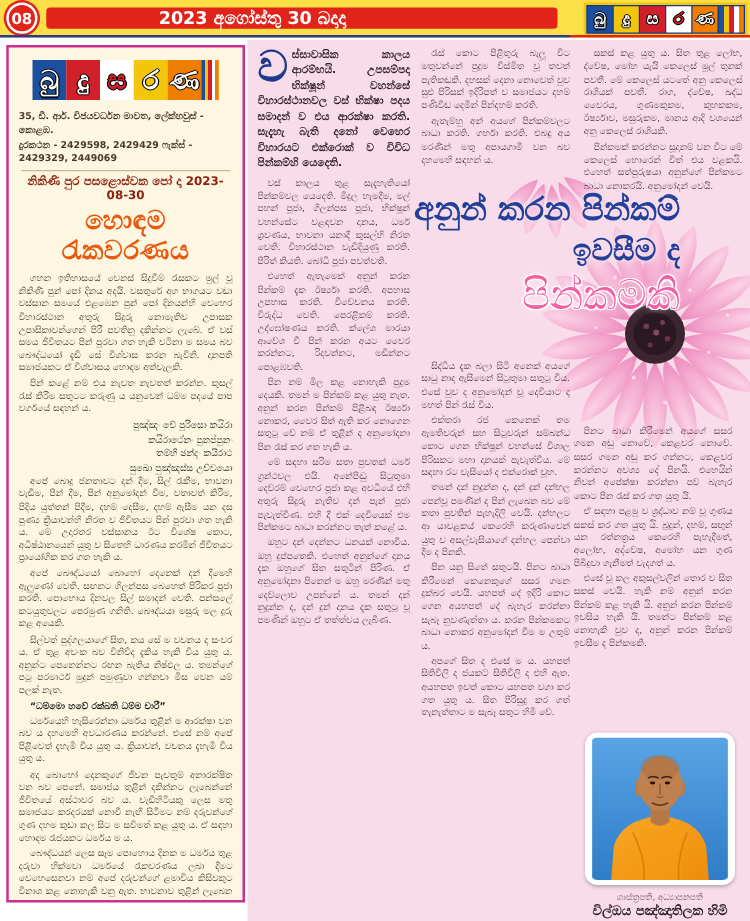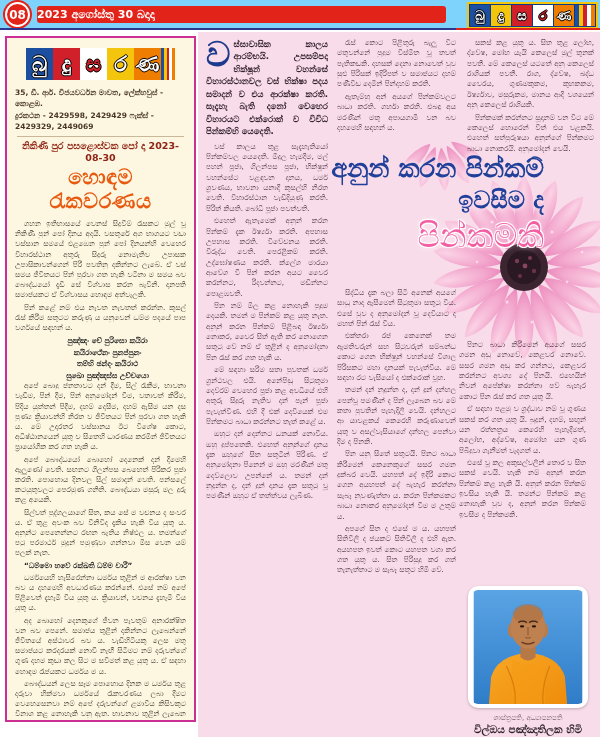--- a/index.html
+++ b/index.html
@@ -5,33 +5,33 @@
   *{margin:0;padding:0;box-sizing:border-box}
   html,body{width:600px;height:737px}
   body{
     position:relative;
     font-family:"DejaVu Sans","Liberation Sans",sans-serif;
     background:#ffffff;
     overflow:hidden;
   }
 
   
-  .header{position:absolute;left:0;top:0;width:600px;height:30px;background:#7dd3fc}
+  .header{position:absolute;left:0;top:0;width:600px;height:30px;background:#fde047}
   .page-circle{
     position:absolute;left:5px;top:2px;width:25px;height:25px;
     background:#e2231a;border:2px solid #fff;border-radius:50%;
     box-shadow:0 0 0 2px #e2231a;
     color:#fff;font-weight:bold;font-size:12px;
     display:flex;align-items:center;justify-content:center;
   }
   .date-bar{
     position:absolute;left:37px;top:6px;width:409px;height:17px;
     background:#e2231a;border-radius:3px;
-    color:#fff;font-size:11px;font-weight:bold;
-    display:flex;align-items:center;
+    color:#fff;font-size:14px;font-weight:bold;
+    display:flex;align-items:center;padding-left:90px;
   }
   .underline-left{position:absolute;left:0;top:28px;width:456px;height:2px;background:#2b3990}
   .underline-right{position:absolute;left:456px;top:28px;width:144px;height:2px;background:#e2231a}
 
   
   .brand-row{display:flex;gap:1px;background:#0b3a86;padding:1px}
   .tile{display:flex;align-items:center;justify-content:center;font-weight:bold;color:#fff;
         text-shadow:-1px 0 #000,1px 0 #000,0 -1px #000,0 1px #000;}
   .t-blue{background:#1d4fa0}.t-red{background:#d2202a}
   .t-white{background:#ffffff;color:#d2202a}
@@ -48,21 +48,21 @@
     padding:6px 8px;overflow:hidden;
   }
   .masthead-logo{display:flex;justify-content:center;margin:4px 0 7px}
   .masthead-logo .tile{width:27px;height:32px;font-size:21px}
   .masthead-logo .t-flag{width:14px;height:32px}
   .mast-line{font-size:7.5px;font-weight:bold;color:#4a3929;line-height:1.5}
   .mast-divider{border-top:1px solid #c9b79a;margin:4px 2px 3px}
   .poya-line{font-size:9.5px;font-weight:bold;color:#8e2313;text-align:center;margin:2px 0 1px}
   .left-title{font-size:21px;font-weight:bold;color:#e85a10;text-align:center;margin:2px 0 6px;letter-spacing:0.5px}
   .left-body p{font-size:7.3px;line-height:1.4;text-align:justify;color:#3b342a;text-indent:9px;margin-bottom:2px}
-  .verse p{font-size:7.4px;line-height:1.55;font-weight:bold;color:#1c1c1c;text-indent:0;margin:0 0 0 14px;text-align:center}
+  .verse p{font-size:7.4px;line-height:1.55;font-weight:normal;color:#1c1c1c;text-indent:0;margin:0 0 0 14px;text-align:right}
   .left-body p.quote{font-weight:bold;color:#1c1c1c}
 
   
   .pink-area{
     position:absolute;left:198px;top:32px;width:402px;height:705px;
     background:#f9dcea;overflow:hidden;
   }
   .pcol{position:absolute;overflow:hidden;z-index:2}
   .pcol p{font-size:7.3px;line-height:1.42;text-align:justify;color:#4a3540;text-indent:8px;margin-bottom:2px}
   .col1{left:8px;top:6px;width:122px;height:692px}

